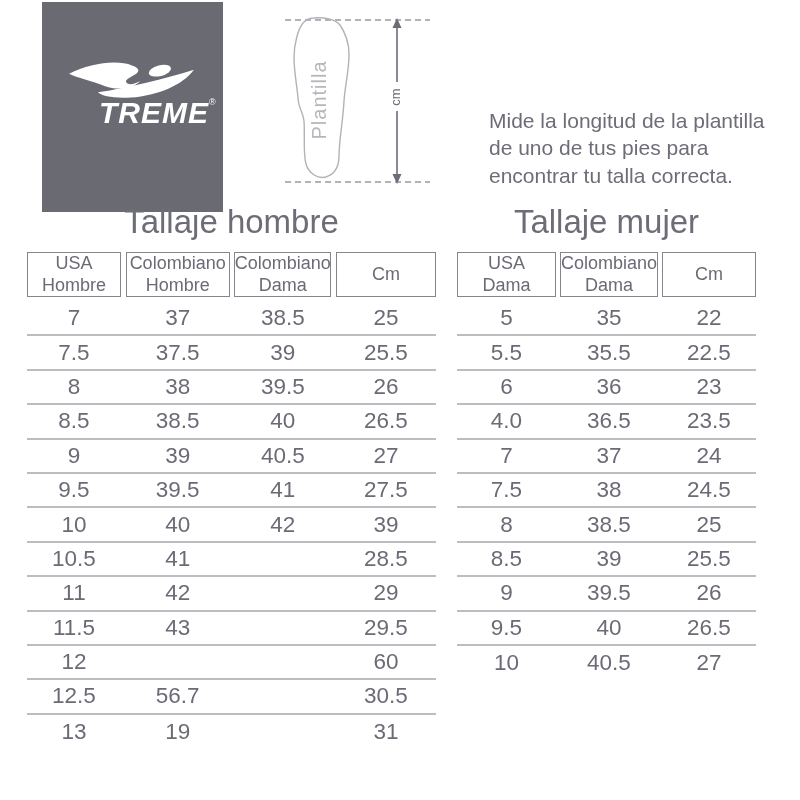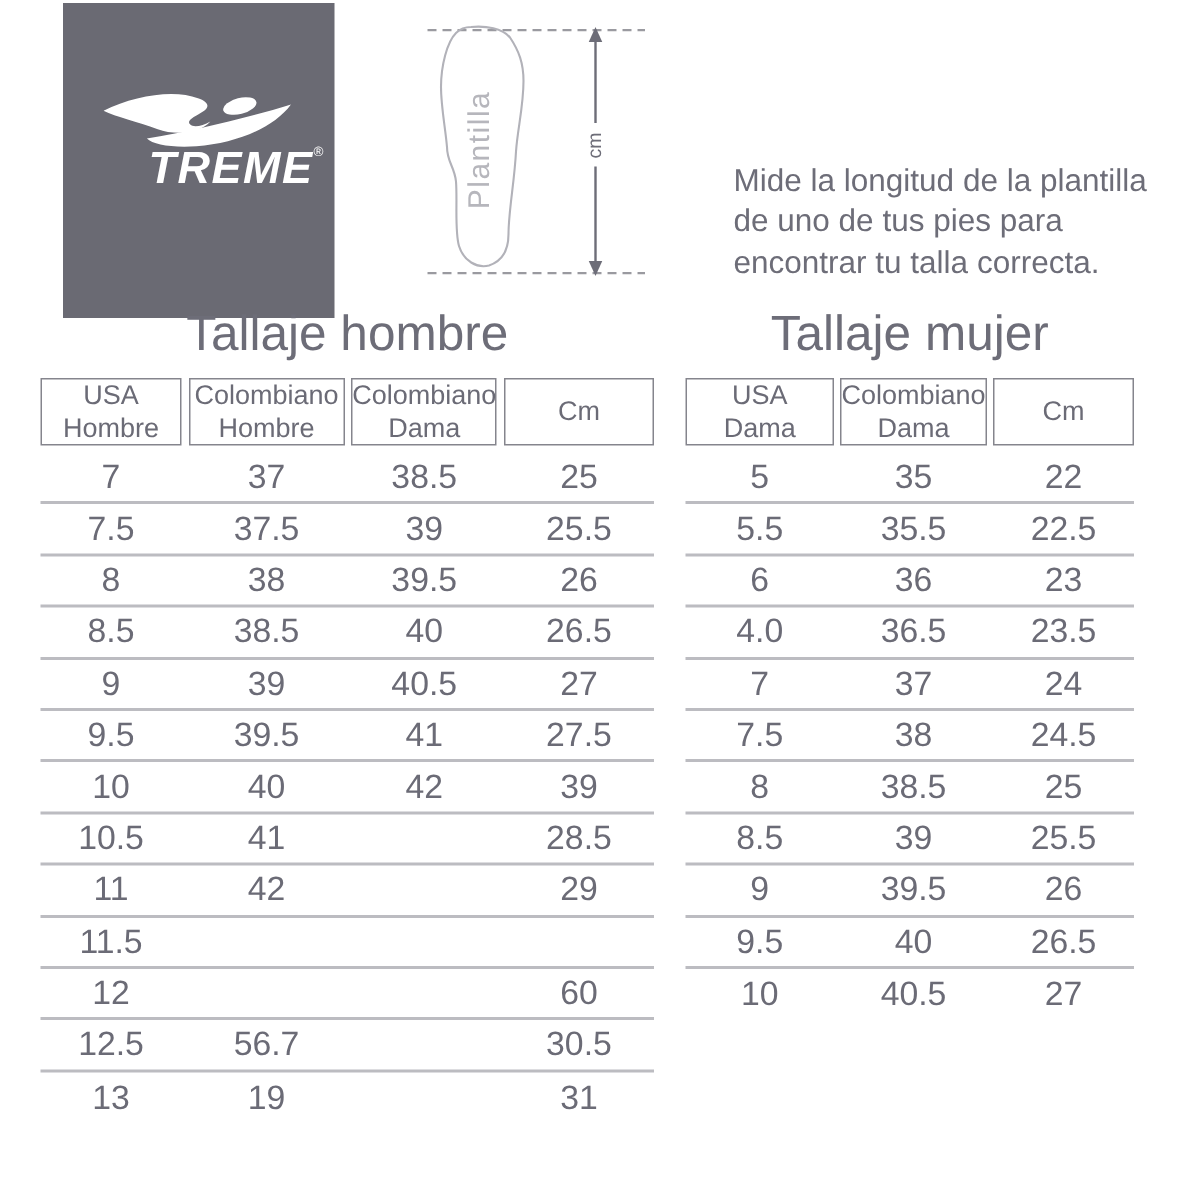--- a/index.html
+++ b/index.html
@@ -220,21 +220,23 @@
           <div class="data-cell c3" data-cell="3">28.5</div>
         </div>
         <div class="data-row">
           <div class="data-cell c0" data-cell="0">11</div>
           <div class="data-cell c1" data-cell="1">42</div>
           <div class="data-cell c2" data-cell="2"></div>
           <div class="data-cell c3" data-cell="3">29</div>
         </div>
         <div class="data-row">
           <div class="data-cell c0" data-cell="0">11.5</div>
-          <div class="data-cell c2" data-cell="2"></div>
+          <div class="data-cell c1" data-cell="1">43</div>
+          <div class="data-cell c2" data-cell="2"></div>
+          <div class="data-cell c3" data-cell="3">29.5</div>
         </div>
         <div class="data-row">
           <div class="data-cell c0" data-cell="0">12</div>
           <div class="data-cell c2" data-cell="2"></div>
           <div class="data-cell c3" data-cell="3">60</div>
         </div>
         <div class="data-row">
           <div class="data-cell c0" data-cell="0">12.5</div>
           <div class="data-cell c1" data-cell="1">56.7</div>
           <div class="data-cell c2" data-cell="2"></div>

